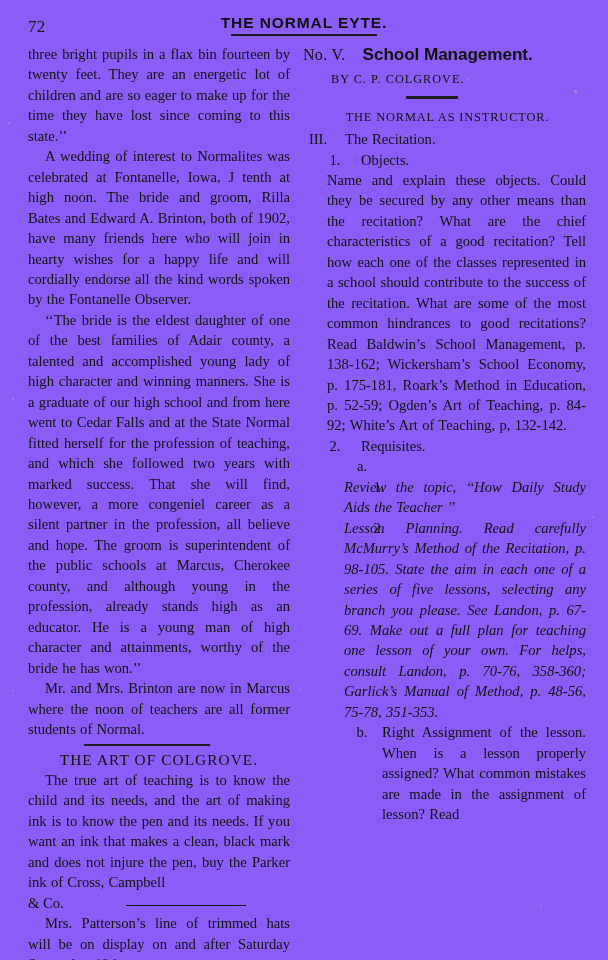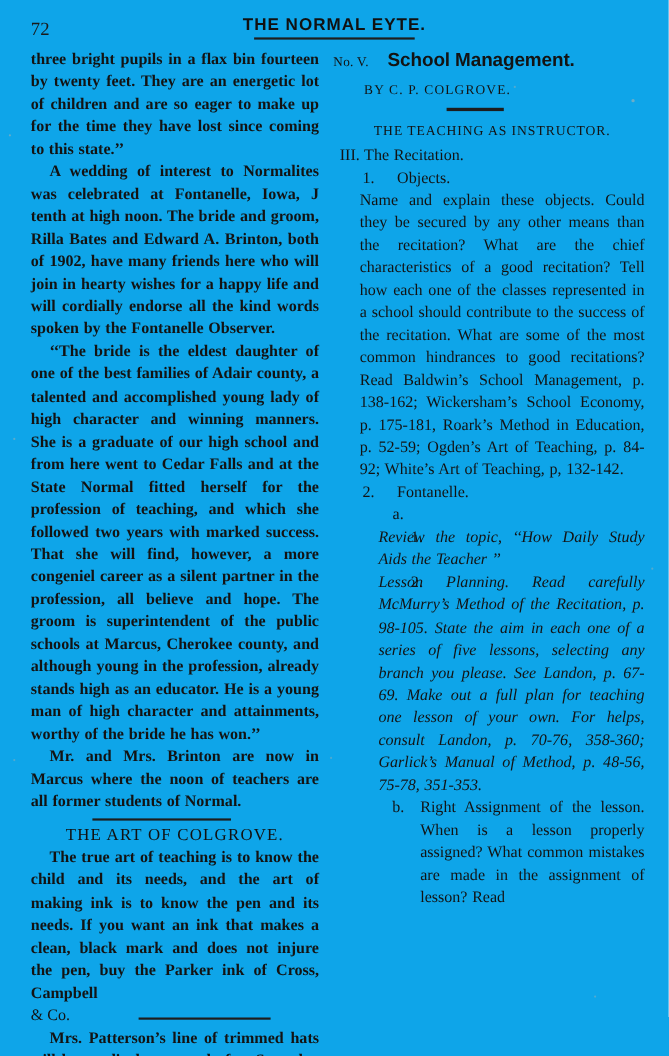--- a/index.html
+++ b/index.html
@@ -5,21 +5,21 @@
 <style>
   html, body {
     margin: 0;
     padding: 0;
     background: #ffffff;
   }
   #page {
     position: relative;
     width: 608px;
     height: 960px;
-    background: #0ea5e9;
+    background: #8b5cf6;
     overflow: hidden;
     font-family: "Liberation Serif", "DejaVu Serif", serif;
     color: #131313;
     box-sizing: border-box;
     padding-left: 28px;
   }
 
   
   .masthead {
     position: absolute;
@@ -75,21 +75,20 @@
   .col-right { left: 303px; width: 283px; }
 
   
   p.body {
     margin: 0;
     text-align: justify;
     text-justify: inter-word;
     text-indent: 17px;
     word-spacing: 0.6px;
     hyphens: none;
-    font-weight: bold;
   }
   p.body.cont { text-indent: 0; }
 
   
   .sec-rule {
     width: 126px;
     height: 1.6px;
     background: #1d1d1d;
     margin: 5px auto 3px 56px;
   }
@@ -119,21 +118,21 @@
   }
 
   
   .art-head-row {
     display: flex;
     align-items: baseline;
     gap: 17px;
     line-height: 21px;
   }
   .art-no {
-    font-size: 12px;
+    font-size: 16px;
     letter-spacing: 0.3px;
   }
   .art-title {
     font-size: 17.2px;
     font-weight: bold;
     font-family: "Liberation Sans", "DejaVu Sans", sans-serif;
     letter-spacing: -0.1px;
   }
   .art-byline {
     margin: 4px 0 0 0;
@@ -169,21 +168,21 @@
   }
   .outline-text {
     font-size: 14.6px;
     line-height: 20.45px;
     text-align: justify;
     word-spacing: 0.6px;
   }
 
   
   .lvl-roman .outline-label { left: 0px;  width: 30px; }
-  .lvl-roman .outline-text  { margin-left: 28px; }
+  .lvl-roman .outline-text  { margin-left: 42px; }
 
   
   .lvl-num .outline-label { left: 18px; width: 28px; }
   .lvl-num .outline-text  { margin-left: 58px; }
 
   
   .lvl-alpha .outline-label { left: 46px; width: 26px; }
   .lvl-alpha .outline-text  { margin-left: 79px; }
 
   
@@ -248,37 +247,37 @@
 
       <div class="art-head-row">
         <span class="art-no">No. V.</span>
         <span class="art-title">School Management.</span>
       </div>
 
       <div class="art-byline">BY C. P. COLGROVE.</div>
 
       <div class="byline-rule"></div>
 
-      <div class="subhead">THE TEACHING AS INSTRUCTOR.</div>
+      <div class="subhead">THE NORMAL AS INSTRUCTOR.</div>
 
       <div class="outline-row lvl-roman">
         <span class="outline-label">III.</span>
         <div class="outline-text">The Recitation.</div>
       </div>
 
       <div class="outline-row lvl-num">
         <span class="outline-label">1.</span>
         <div class="outline-text">Objects.</div>
       </div>
 
       <div class="outline-prose">Name and explain these objects. Could they be secured by any other means than the recitation? What are the chief characteristics of a good recitation? Tell how each one of the classes represented in a school should contribute to the success of the recitation. What are some of the most common hindrances to good recitations? Read Baldwin’s School Management, p. 138-162; Wickersham’s School Economy, p. 175-181, Roark’s Method in Education, p. 52-59; Ogden’s Art of Teaching, p. 84-92; White’s Art of Teaching, p, 132-142.</div>
 
       <div class="outline-row lvl-num">
         <span class="outline-label">2.</span>
-        <div class="outline-text">Fontanelle.</div>
+        <div class="outline-text">Requisites.</div>
       </div>
 
       <div class="outline-row lvl-alpha">
         <span class="outline-label">a.</span>
       </div>
 
       <div class="outline-row lvl-subnum">
         <span class="outline-label">1.</span>
         <div class="outline-text">Review the topic, ‘‘How Daily Study Aids the Teacher ’’</div>
       </div>

